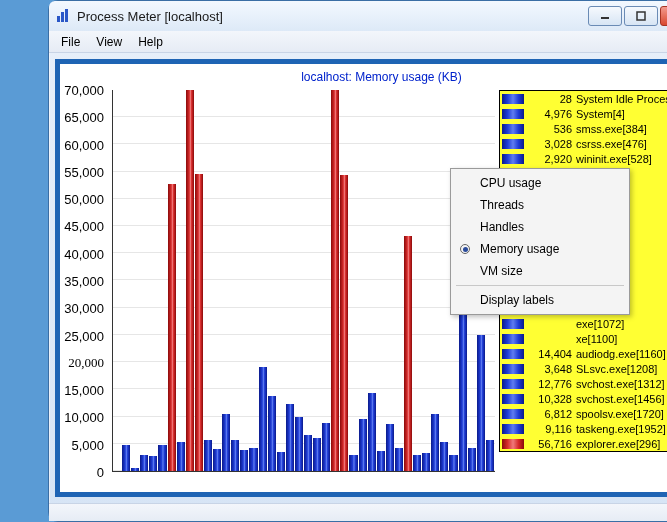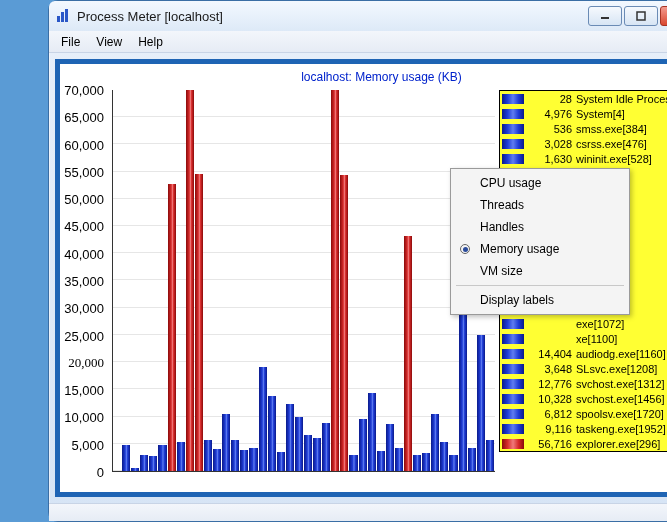--- a/index.html
+++ b/index.html
@@ -305,21 +305,21 @@
             <div class="legend-val">536</div>
             <div class="legend-name">smss.exe[384]</div>
           </div>
           <div class="legend-row">
             <div class="swatch blue"></div>
             <div class="legend-val">3,028</div>
             <div class="legend-name">csrss.exe[476]</div>
           </div>
           <div class="legend-row">
             <div class="swatch blue"></div>
-            <div class="legend-val">1,630</div>
+            <div class="legend-val">2,920</div>
             <div class="legend-name">wininit.exe[528]</div>
           </div>
           <div class="legend-row">
             <div class="swatch blue"></div>
             <div class="legend-val"></div>
             <div class="legend-name">[540]</div>
           </div>
           <div class="legend-row">
             <div class="swatch blue"></div>
             <div class="legend-val"></div>

